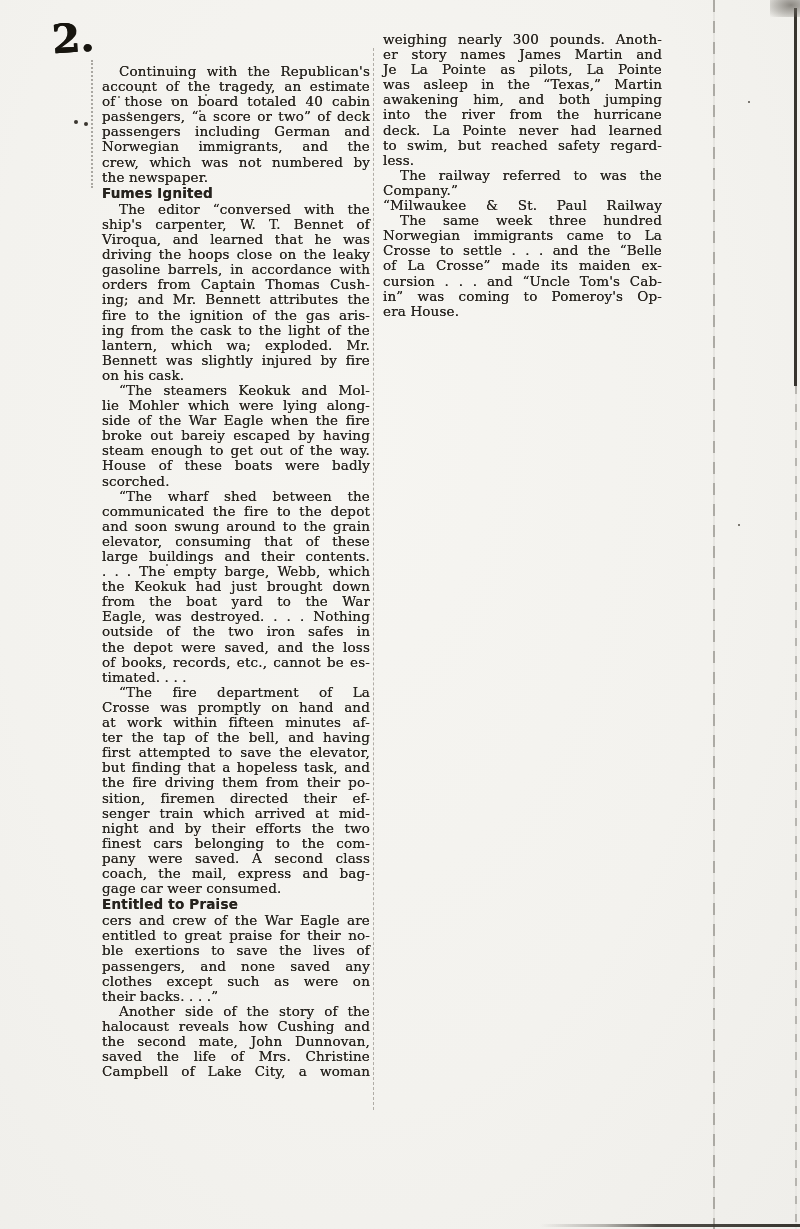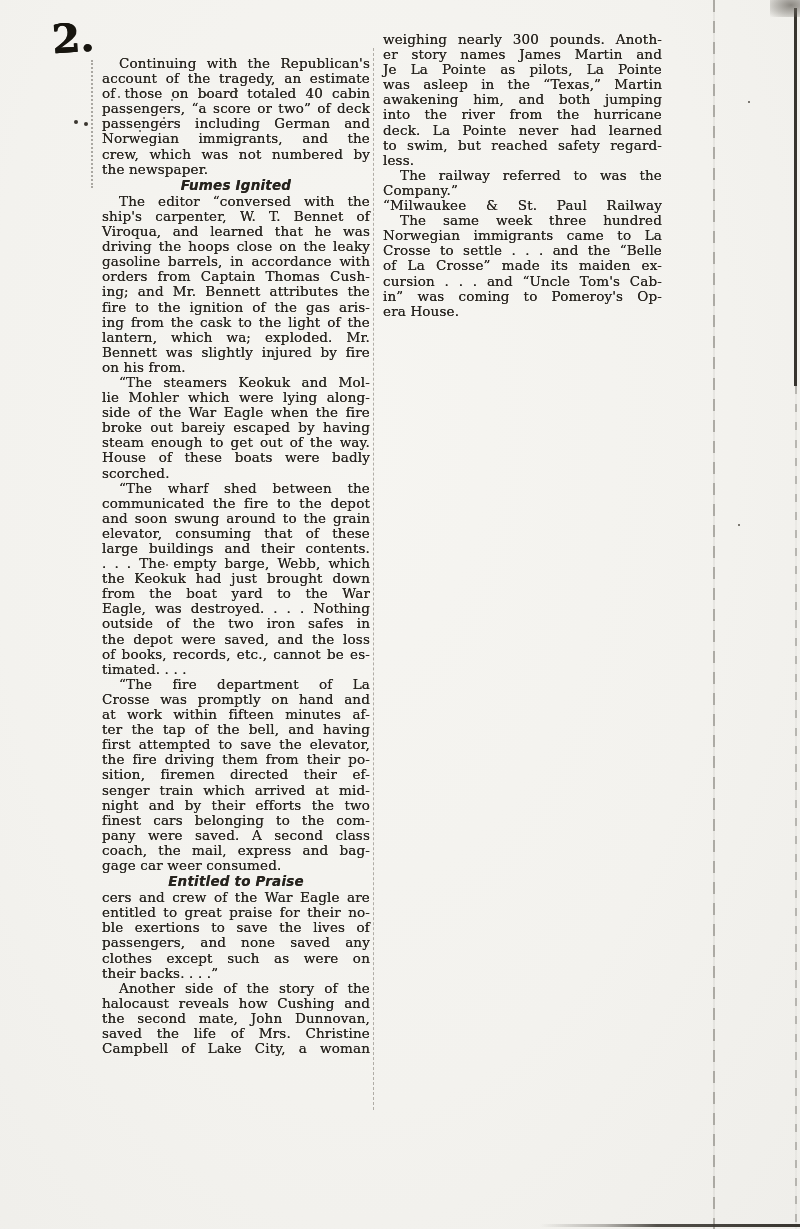--- a/index.html
+++ b/index.html
@@ -18,32 +18,30 @@
     text-shadow:0.6px 0 0 #1a1813, -0.4px 0 0 #1a1813;
     color:#17150f;
   }
   .col{
     position:absolute;
     font-size:13.5px;
     line-height:15.1px;
     letter-spacing:0.15px;
     text-shadow:0 0 0.55px rgba(38,33,26,0.85);
   }
-  .col1{left:102px;top:56px;width:268px;}
+  .col1{left:102px;top:64px;width:268px;}
   .col2{left:383px;top:32px;width:279px;}
   .line{text-align:justify;text-align-last:justify;}
   .line.last{text-align-last:left;}
   .line.ind{text-indent:17px;}
   .head{
     font-family:"DejaVu Sans", sans-serif;
     font-weight:bold;font-size:13.5px;
-    text-align:center;
     padding:1px 0 1px 0;
     letter-spacing:0.2px;
-    font-style:italic;
   }
   .vrule{position:absolute;}
   .margin-rule{
     left:91px;top:60px;height:128px;width:0;
     border-left:2px dotted rgba(110,106,98,0.55);
   }
   .divider{
     left:373px;top:48px;height:1062px;width:0;
     border-left:1px dashed rgba(120,115,106,0.55);
   }
@@ -109,21 +107,21 @@
         <div class="line">ship's carpenter, W. T. Bennet of</div>
         <div class="line">Viroqua, and learned that he was</div>
         <div class="line">driving the hoops close on the leaky</div>
         <div class="line">gasoline barrels, in accordance with</div>
         <div class="line">orders from Captain Thomas Cush-</div>
         <div class="line">ing; and Mr. Bennett attributes the</div>
         <div class="line">fire to the ignition of the gas aris-</div>
         <div class="line">ing from the cask to the light of the</div>
         <div class="line">lantern, which wa; exploded. Mr.</div>
         <div class="line">Bennett was slightly injured by fire</div>
-        <div class="line last">on his from.</div>
+        <div class="line last">on his cask.</div>
       </div>
       <div class="para">
         <div class="line ind">“The steamers Keokuk and Mol-</div>
         <div class="line">lie Mohler which were lying along-</div>
         <div class="line">side of the War Eagle when the fire</div>
         <div class="line">broke out bareiy escaped by having</div>
         <div class="line">steam enough to get out of the way.</div>
         <div class="line">House of these boats were badly</div>
         <div class="line last">scorched.</div>
       </div>
@@ -141,20 +139,21 @@
         <div class="line">the depot were saved, and the loss</div>
         <div class="line">of books, records, etc., cannot be es-</div>
         <div class="line last">timated. . . .</div>
       </div>
       <div class="para">
         <div class="line ind">“The fire department of La</div>
         <div class="line">Crosse was promptly on hand and</div>
         <div class="line">at work within fifteen minutes af-</div>
         <div class="line">ter the tap of the bell, and having</div>
         <div class="line">first attempted to save the elevator,</div>
+        <div class="line">but finding that a hopeless task, and</div>
         <div class="line">the fire driving them from their po-</div>
         <div class="line">sition, firemen directed their ef-</div>
         <div class="line">senger train which arrived at mid-</div>
         <div class="line">night and by their efforts the two</div>
         <div class="line">finest cars belonging to the com-</div>
         <div class="line">pany were saved. A second class</div>
         <div class="line">coach, the mail, express and bag-</div>
         <div class="line last">gage car weer consumed.</div>
       </div>
       <div class="head">Entitled to Praise</div>

